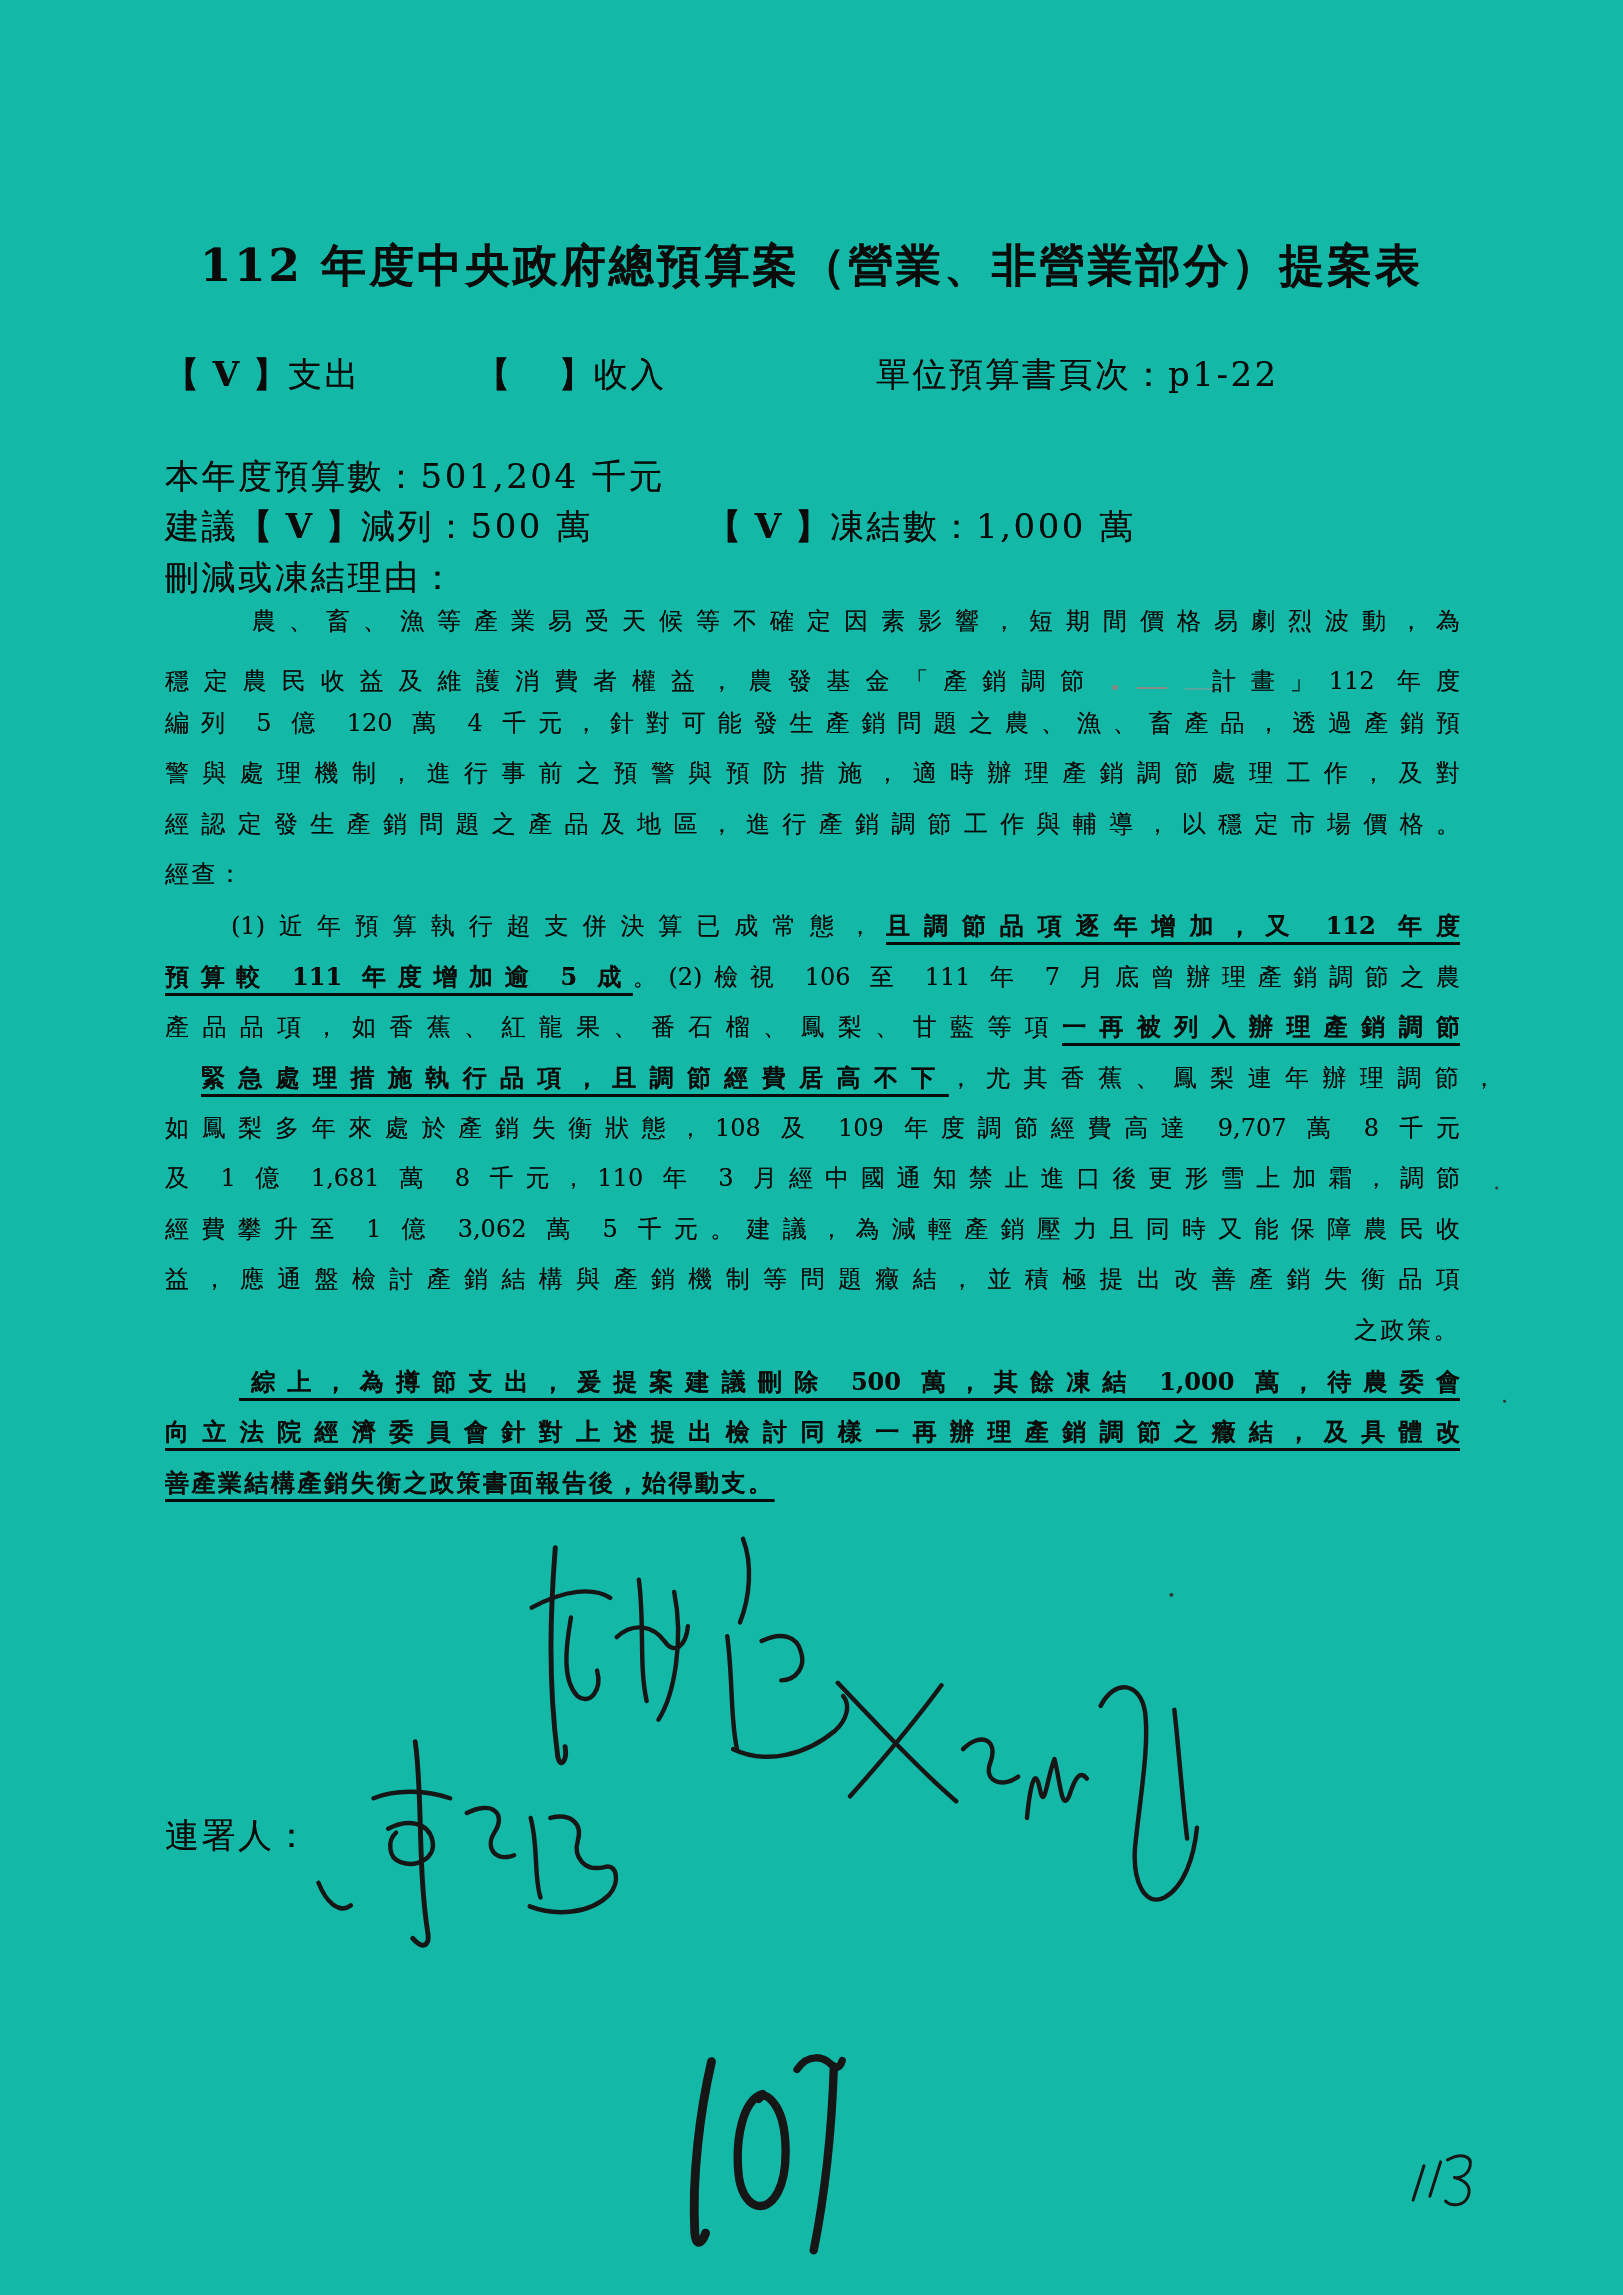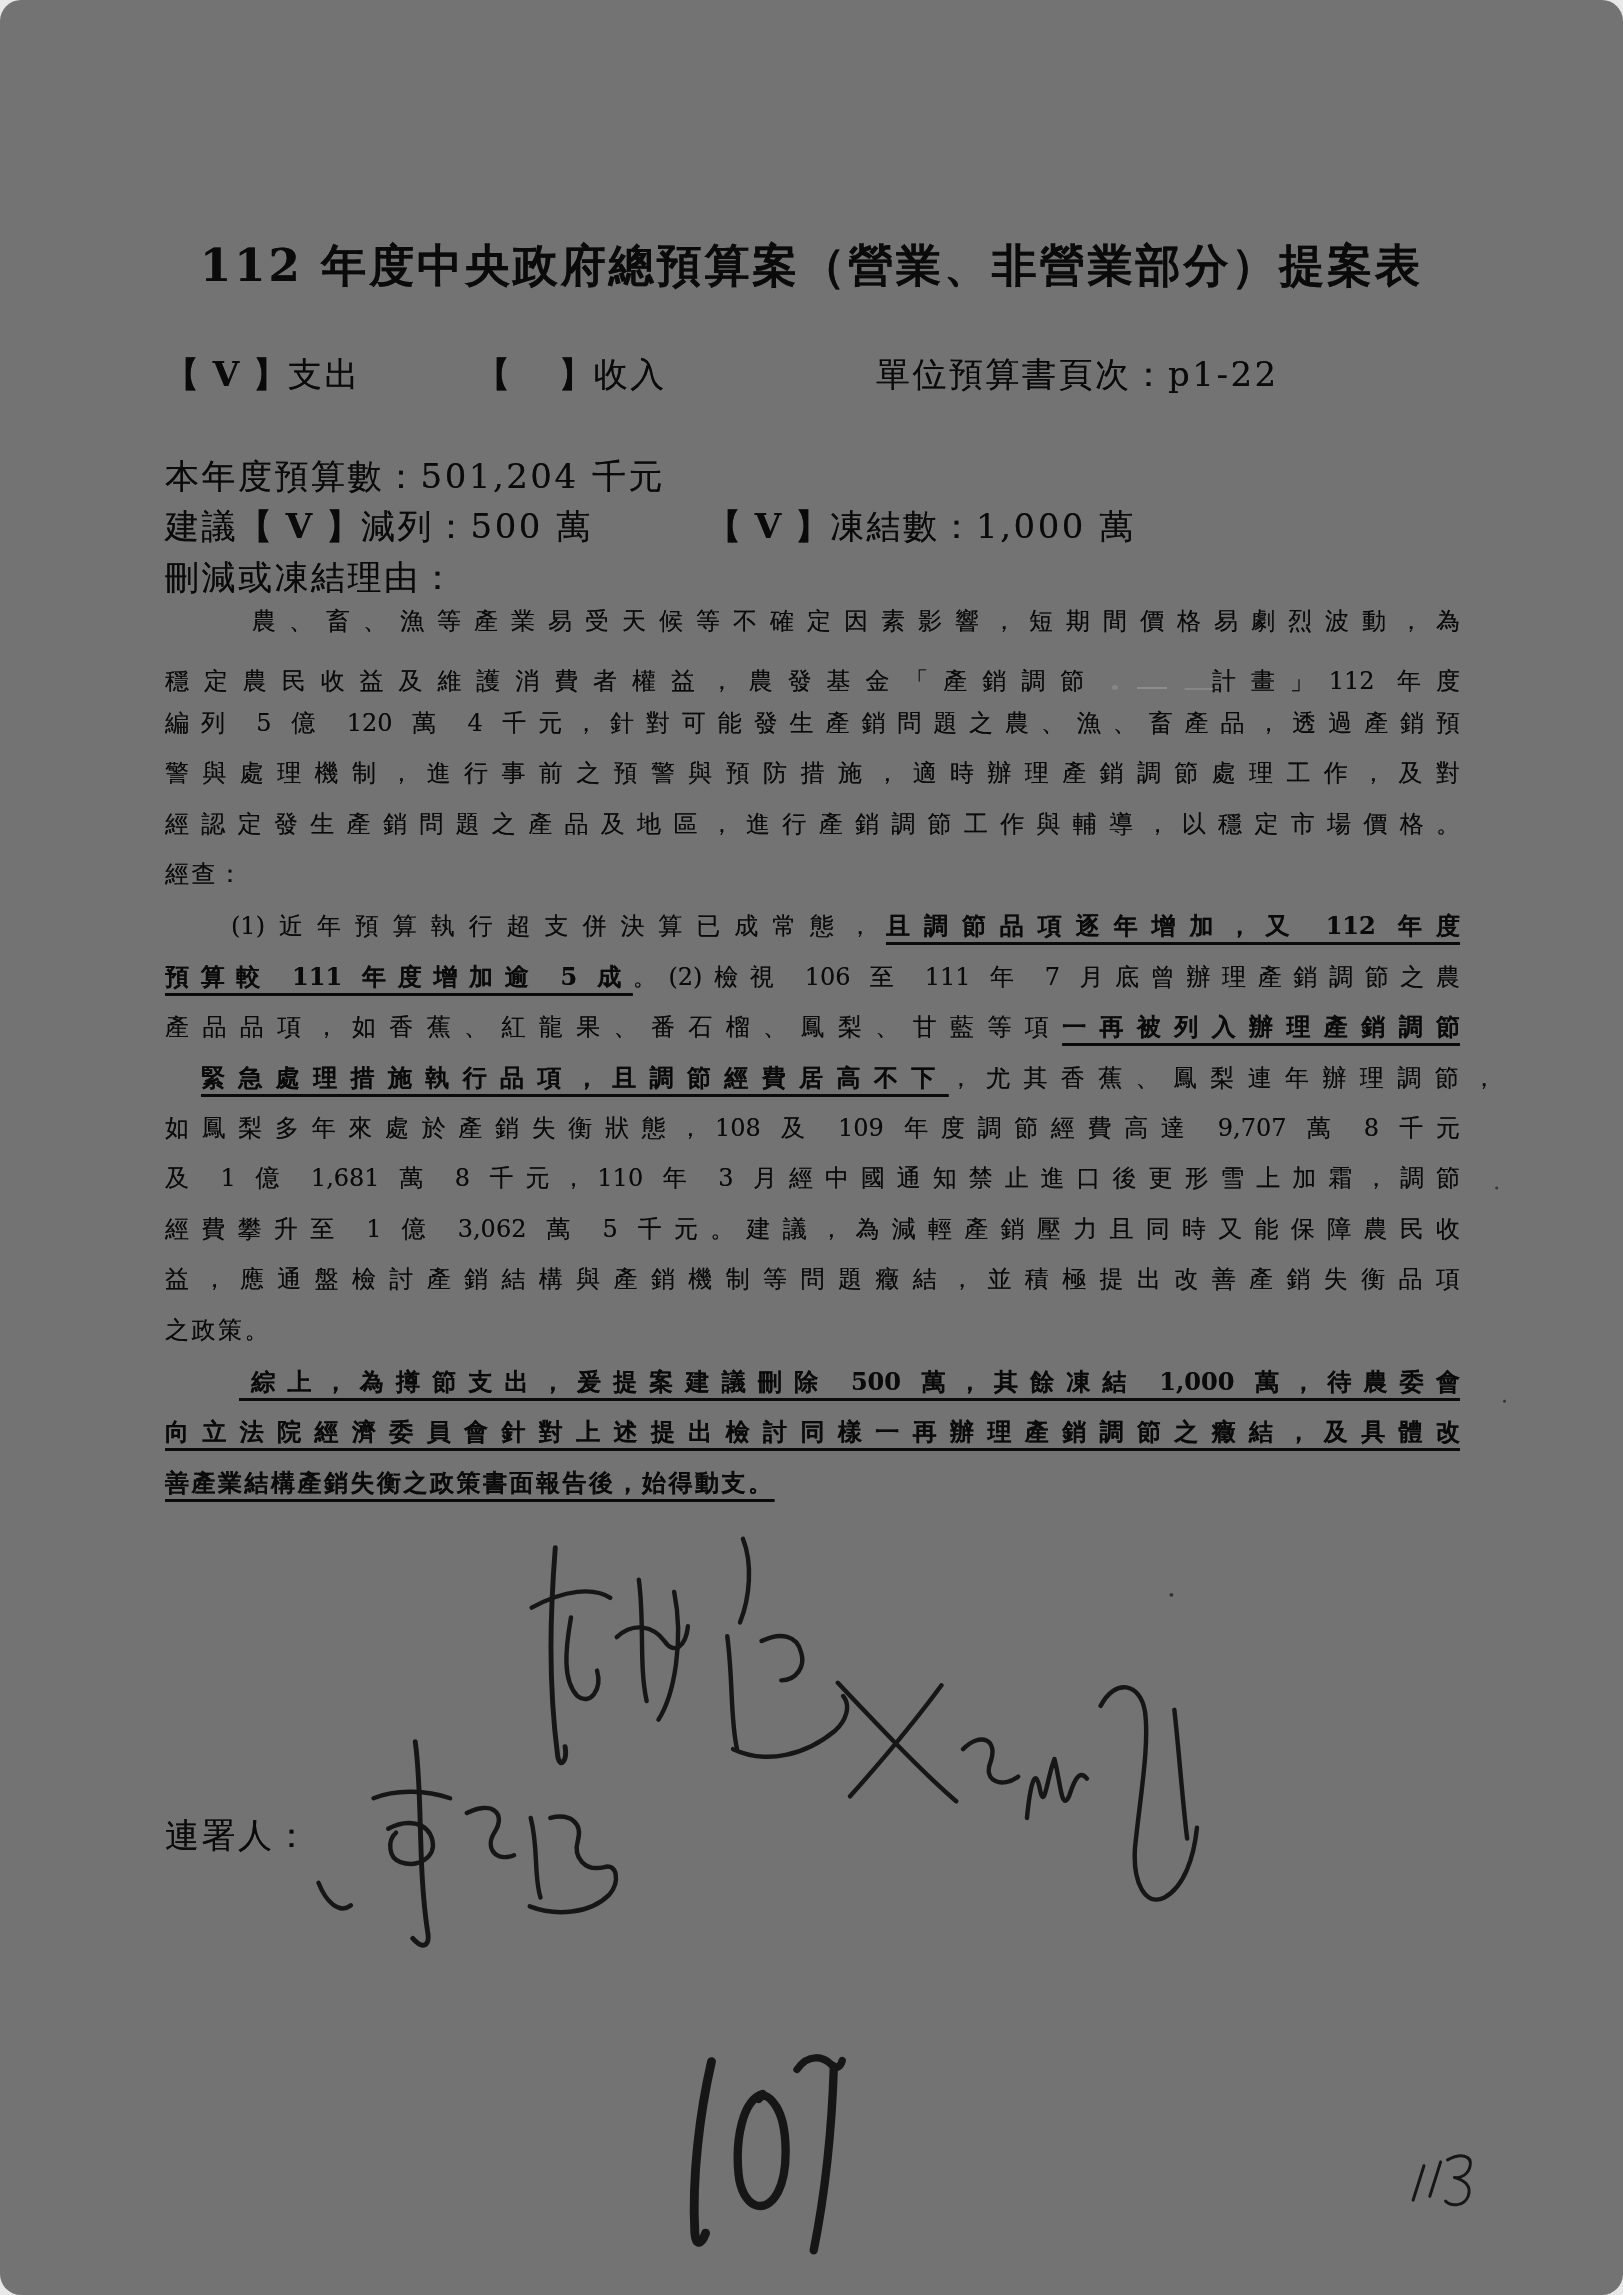--- a/index.html
+++ b/index.html
@@ -1,19 +1,19 @@
 <!DOCTYPE html>
 <html style="font-size:7.9px"><head>
 <meta charset="utf-8">
 <style>
   html,body{margin:0;padding:0;background:#e8e8e8;}
   .page{
-    position:relative;width:1623px;height:2295px;background:#737373;
+    position:relative;width:1623px;height:2295px;background:#14b8a6;
     font-family:"DejaVu Serif","Liberation Serif",serif;color:#0a0a0a;
-    overflow:hidden;text-shadow:0 0 0.5px rgba(0,0,0,.55);border-radius:21px;
+    overflow:hidden;text-shadow:0 0 0.5px rgba(0,0,0,.55);
   }
   .title{
     position:absolute;top:243px;left:0;width:100%;text-align:center;
     font-size:45px;font-weight:700;letter-spacing:2.9px;line-height:1;white-space:nowrap;
   }
   .hline{
     position:absolute;left:165px;width:1295px;font-size:34px;line-height:1.15;
     letter-spacing:2.5px;white-space:nowrap;
   }
   .seg{position:absolute;top:0;white-space:nowrap;}
@@ -71,21 +71,21 @@
       <div class="bline justify" style="top: 811px;"><span>經認定發生產銷問題之產品及地區，進行產銷調節工作與輔導，以穩定市場價格。</span></div>
       <div class="bline plain" style="top: 861px;"><span>經查：</span></div>
       <div class="bline justify" style="top: 912px;"><span class="ind" style="width: 66px;"></span><span>(1)近年預算執行超支併決算已成常態，</span><span class="em">且調節品項逐年增加，又 112 年度</span></div>
       <div class="bline justify" style="top: 963px;"><span class="em">預算較 111 年度增加逾 5 成</span><span>。(2)檢視 106 至 111 年 7 月底曾辦理產銷調節之農</span></div>
       <div class="bline justify" style="top: 1013px;"><span>產品品項，如香蕉、紅龍果、番石榴、鳳梨、甘藍等項</span><span class="em">一再被列入辦理產銷調節</span></div>
       <div class="bline justify" style="top: 1064px; margin-left: 36px;"><span class="em">緊急處理措施執行品項，且調節經費居高不下</span><span>，尤其香蕉、鳳梨連年辦理調節，</span></div>
       <div class="bline justify" style="top: 1115px;"><span>如鳳梨多年來處於產銷失衡狀態，108 及 109 年度調節經費高達 9,707 萬 8 千元</span></div>
       <div class="bline justify" style="top: 1165px;"><span>及 1 億 1,681 萬 8 千元，110 年 3 月經中國通知禁止進口後更形雪上加霜，調節</span></div>
       <div class="bline justify" style="top: 1216px;"><span>經費攀升至 1 億 3,062 萬 5 千元。建議，為減輕產銷壓力且同時又能保障農民收</span></div>
       <div class="bline justify" style="top: 1266px;"><span>益，應通盤檢討產銷結構與產銷機制等問題癥結，並積極提出改善產銷失衡品項</span></div>
-      <div class="bline plain" style="top: 1317px;"><span>之政策。</span></div>
+      <div class="bline plain" style="top: 1317px; text-align: right;"><span>之政策。</span></div>
       <div class="bline justify" style="top: 1368px;"><span class="ind" style="width: 74px;"></span><span class="em">綜上，為撙節支出，爰提案建議刪除 500 萬，其餘凍結 1,000 萬，待農委會</span></div>
       <div class="bline justify" style="top: 1418px;"><span class="em">向立法院經濟委員會針對上述提出檢討同樣一再辦理產銷調節之癥結，及具體改</span></div>
       <div class="bline plain" style="top: 1469px;"><span class="em">善產業結構產銷失衡之政策書面報告後，始得動支。</span></div>
     </div>
 
   <div class="hline" style="top:1816px">連署人：</div>
 
   <svg class="ink" width="1623" height="2295" viewBox="0 0 3303 4671">
 
     <g>

